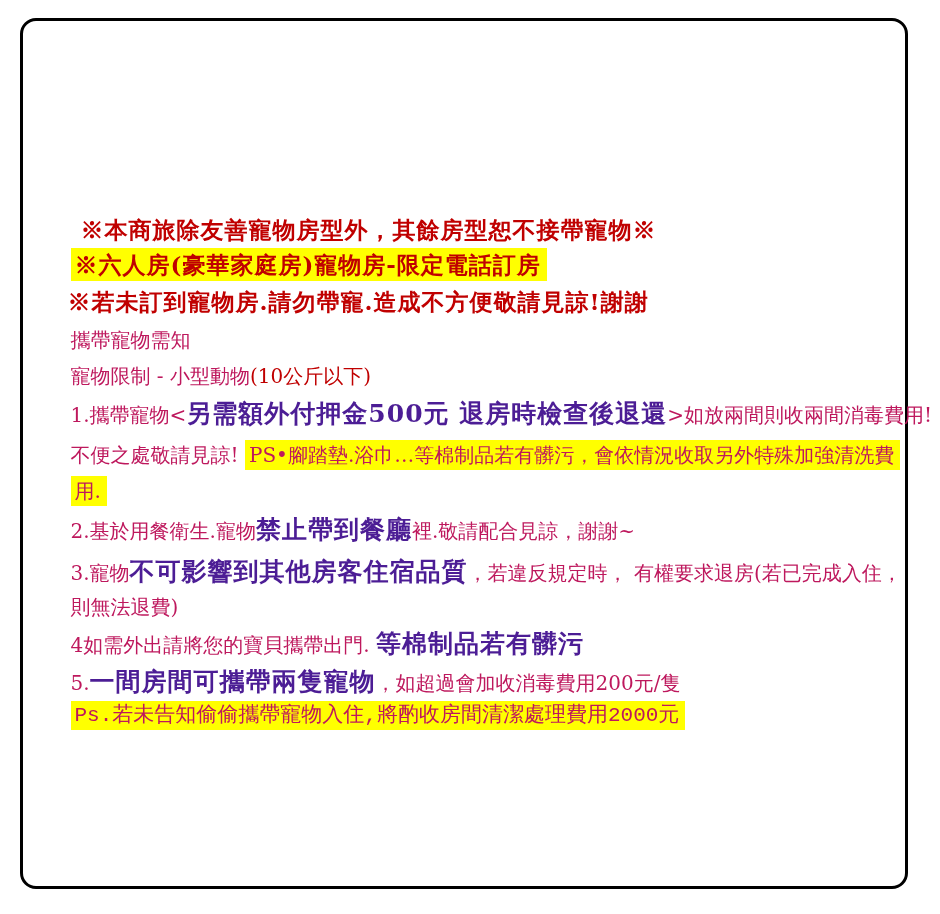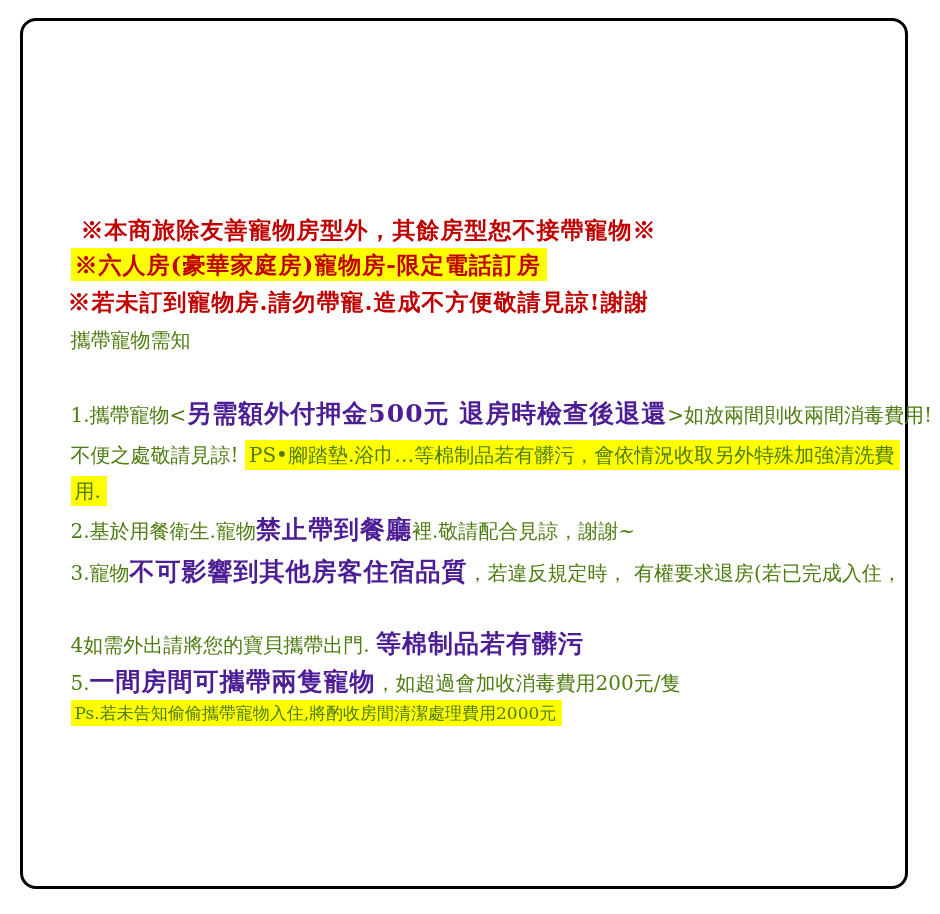--- a/index.html
+++ b/index.html
@@ -42,21 +42,21 @@
     line-height: 1.15;
   }
   
   .t-banner {
     color: #c00000;
     font-size: 23px;
     font-weight: bold;
     letter-spacing: 1px;
   }
   .t-black {
-    color: #4d7c0f;
+    color: #be185d;
     font-size: 20px;
     margin-top: 36px;
   }
   .t-red {
     color: #c00000;
     font-size: 20px;
   }
   .t-red-em {
     color: #4c1d95;
     font-size: 25px;
@@ -87,20 +87,23 @@
     </div>
 
     <div class="row" style="top:271px; left:37px;">
       <span class="t-banner">※若未訂到寵物房.請勿帶寵.造成不方便敬請見諒!謝謝</span>
     </div>
 
     <div class="row" style="top:311px;">
       <span class="t-black">攜帶寵物需知</span>
     </div>
 
+    <div class="row" style="top:347px;">
+      <span class="t-black">寵物限制 - 小型動物</span><span class="t-red">(10公斤以下)</span>
+    </div>
 
     <div class="row" style="top:382px;">
       <span class="t-black">1.攜帶寵物&lt;</span><span class="t-red-em">另需額外付押金500元 退房時檢查後退還</span><span class="t-black">&gt;如放兩間則收兩間消毒費用!</span>
     </div>
 
     <div class="row" style="top:426px;">
       <span class="t-black">不便之處敬請見諒! </span><span class="t-black hl hl-pad">PS•腳踏墊.浴巾…等棉制品若有髒污，會依情況收取另外特殊加強清洗費</span>
     </div>
 
     <div class="row" style="top:462px;">
@@ -108,27 +111,30 @@
     </div>
 
     <div class="row" style="top:498px;">
       <span class="t-black">2.基於用餐衛生.寵物</span><span class="t-red-em">禁止帶到餐廳</span><span class="t-black">裡.敬請配合見諒，謝謝~</span>
     </div>
 
     <div class="row" style="top:540px;">
       <span class="t-black">3.寵物</span><span class="t-red-em">不可影響到其他房客住宿品質</span><span class="t-black">，若違反規定時， 有權要求退房(若已完成入住，</span>
     </div>
 
+    <div class="row" style="top:578px;">
+      <span class="t-black">則無法退費)</span>
+    </div>
 
     <div class="row" style="top:612px;">
       <span class="t-black">4如需外出請將您的寶貝攜帶出門. </span><span class="t-red-em">等棉制品若有髒污</span>
     </div>
 
     <div class="row" style="top:650px;text-align:right;">
       <span class="t-black">5.</span><span class="t-red-em">一間房間可攜帶兩隻寵物</span><span class="t-black">，如超過會加收消毒費用200元/隻</span>
     </div>
 
     <div class="row" style="top:686px;">
-      <span class="t-black hl hl-pad" style="font-size:17px;">Ps.若未告知偷偷攜帶寵物入住,將酌收房間清潔處理費用2000元</span>
+      <span class="t-black hl hl-pad" style="font-size:21px;font-family:Liberation Mono, monospace;">Ps.若未告知偷偷攜帶寵物入住,將酌收房間清潔處理費用2000元</span>
     </div>
 
   </div>
 </div>
 
 </body></html>

